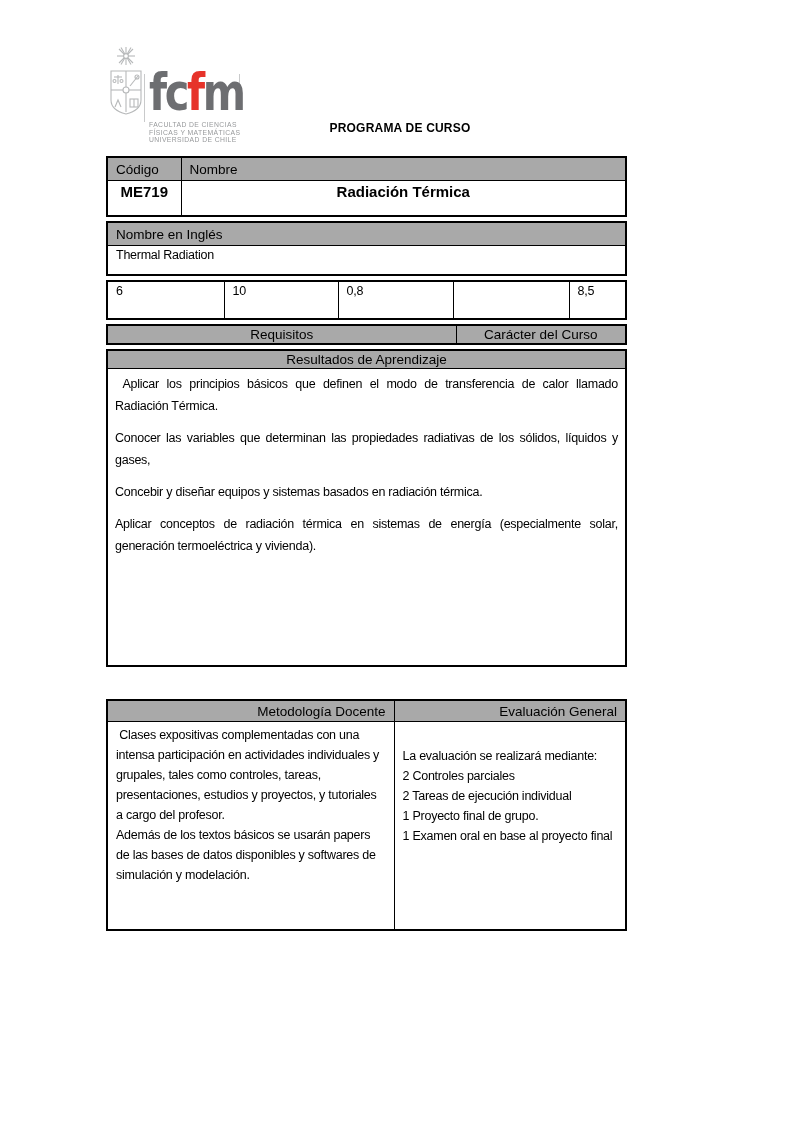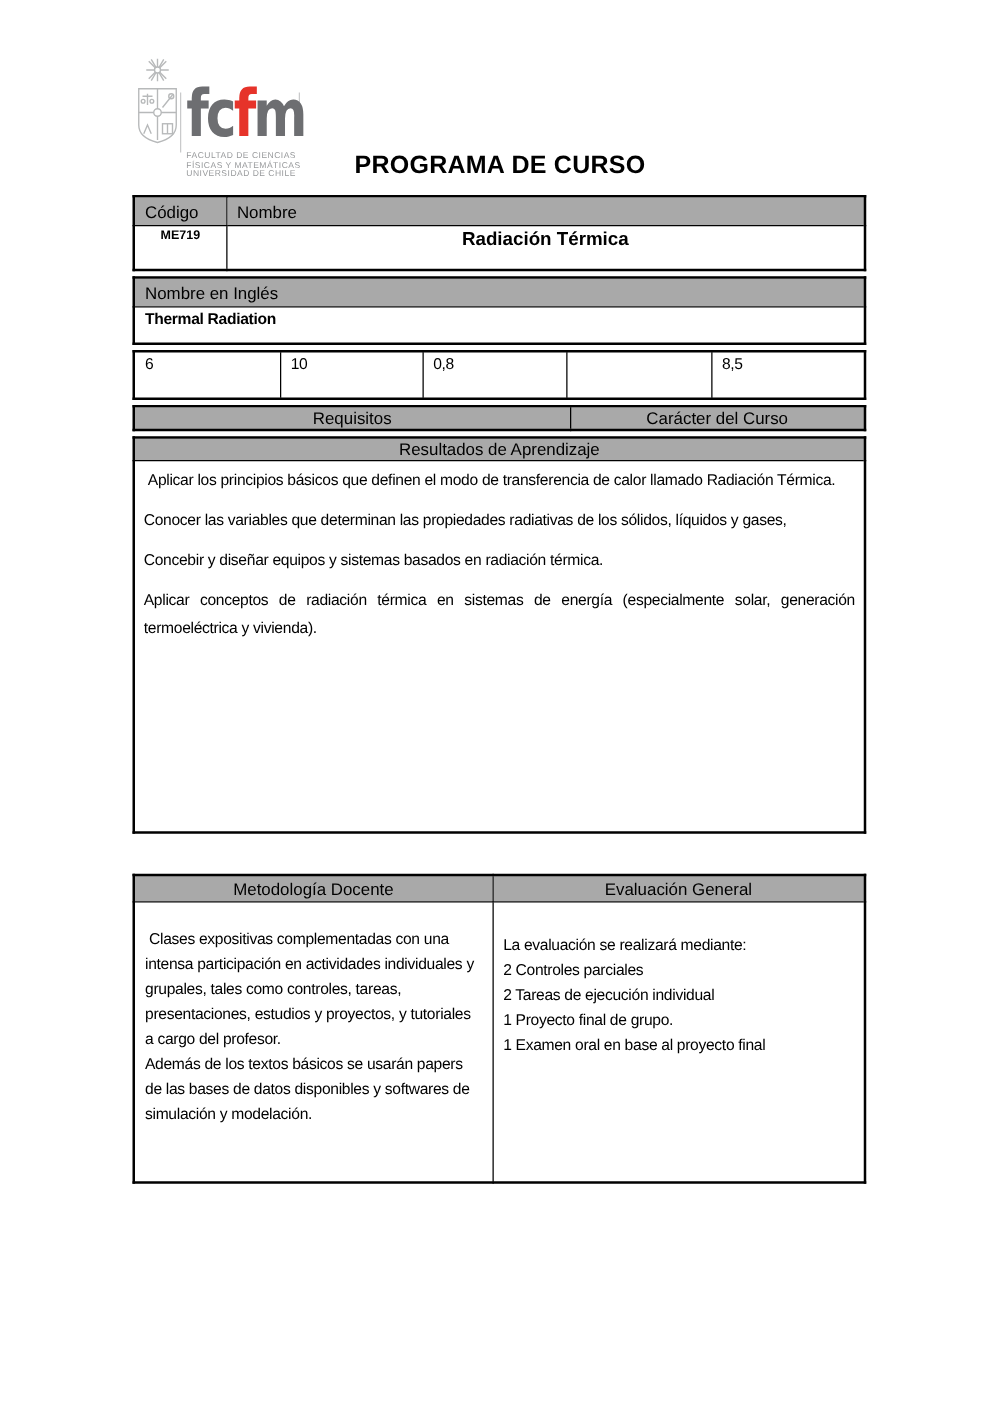--- a/index.html
+++ b/index.html
@@ -12,54 +12,54 @@
   .brand-word{font-family:"DejaVu Sans",sans-serif;font-weight:bold;font-size:52px;
               line-height:48px;letter-spacing:-3px;transform:scaleX(.80);transform-origin:left top;white-space:nowrap;}
   .brand-word .g{color:#6d6e71;}
   .brand-word .r{color:#e6332a;}
   .brand-rule{position:absolute;width:1px;background:#c9cacb;}
   .brand-rule.l{left:-5px;top:6px;height:48px;}
   .brand-rule.rr{left:90px;top:6px;height:24px;}
   .caption{margin-top:5px;font-size:6.8px;line-height:7.6px;letter-spacing:.4px;color:#97999b;white-space:nowrap;}
 
   .doc-title{position:absolute;left:0;top:121px;width:800px;text-align:center;
-             font-weight:bold;font-size:20px;letter-spacing:.2px;}
+             font-weight:bold;font-size:12px;letter-spacing:.2px;}
 
   
   .content{position:absolute;left:106px;top:156px;width:587px;}
-  table{border-collapse:collapse;width:587px;table-layout:fixed;margin:0 0 4px 0;
+  table{border-collapse:collapse;width:521px;table-layout:fixed;margin:0 0 4px 0;
         border:2px solid #000;}
   th,td{border:1px solid #000;overflow:hidden;}
   th.gray{background:#a9a9a9;font-weight:normal;font-size:13.5px;padding:2px 8px;height:18px;}
   th.hleft{text-align:left;}
   td{font-size:12.5px;letter-spacing:-0.25px;padding:2px 8px;vertical-align:top;text-align:left;}
   td p{margin:0;white-space:pre-wrap;}
 
   
-  .tblA td{height:30px;font-weight:bold;text-align:center;font-size:10px;letter-spacing:0;}
+  .tblA td{height:30px;font-weight:bold;text-align:center;font-size:15px;letter-spacing:0;}
   .tblA td.big{font-size:15px;}
   
-  .tblB td{height:24px;font-weight:bold;}
+  .tblB td{height:24px;}
   
   .tblC th.gray{font-size:13.5px;line-height:15px;padding:2px 4px;height:44px;vertical-align:middle;text-align:center;}
   .tblC td{height:32px;}
   .tblC td.first{text-align:left;}
   
   .tblD th.gray{height:14px;padding:1px 6px;text-align:center;}
   .tblD td{height:102px;line-height:25px;padding:3px 8px;}
   .tblD p + p{margin-top:6px;}
   
   .tblE th.gray{height:14px;padding:1px 6px;text-align:center;}
   .tblE td{height:288px;line-height:22px;padding:4px 7px;}
   .tblE p{text-align:justify;}
   .tblE p + p{margin-top:10px;}
   
   .tblF{margin-top:32px;}
-  .tblF th.gray{height:16px;padding:2px 8px;text-align:center;}
-  .tblF td{height:180px;line-height:20px;padding:19px 8px;}
+  .tblF th.gray{height:16px;padding:2px 8px;text-align:right;}
+  .tblF td{height:180px;line-height:20px;padding:3px 8px;}
   .tblF p + p{margin-top:0;}
   .tblF td.eval{padding-top:24px;margin-top:40px;}
   .eval-line{white-space:pre-wrap;}
 </style>
 </head>
 <body>
 
 <div class="page">
 
   <svg class="emblem" width="40" height="80" viewBox="0 0 40 80" fill="none" stroke="#b7b9ba" stroke-width="1.1">

